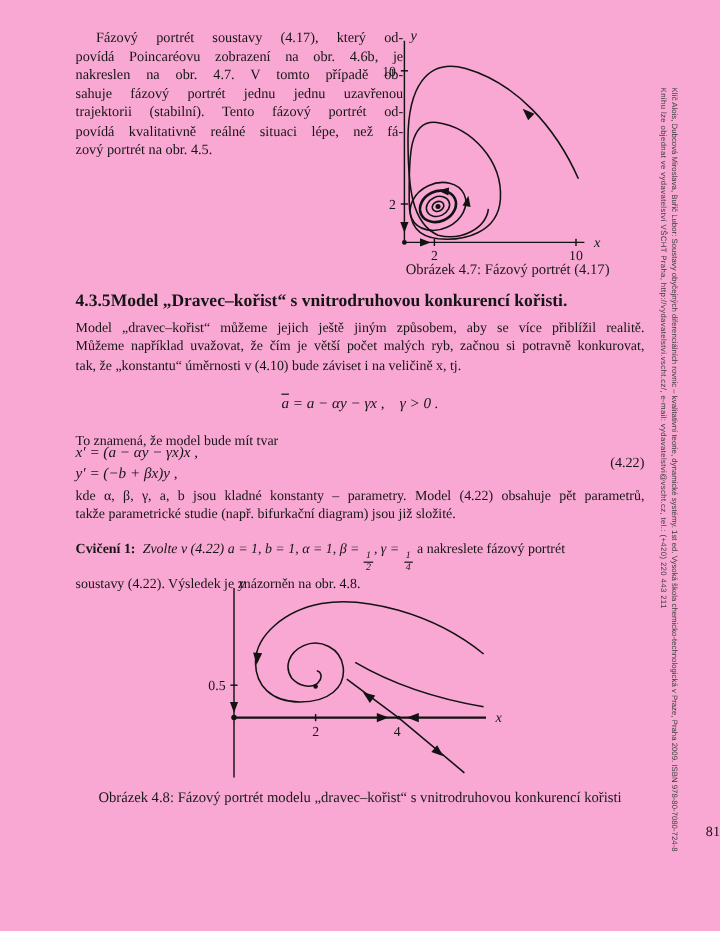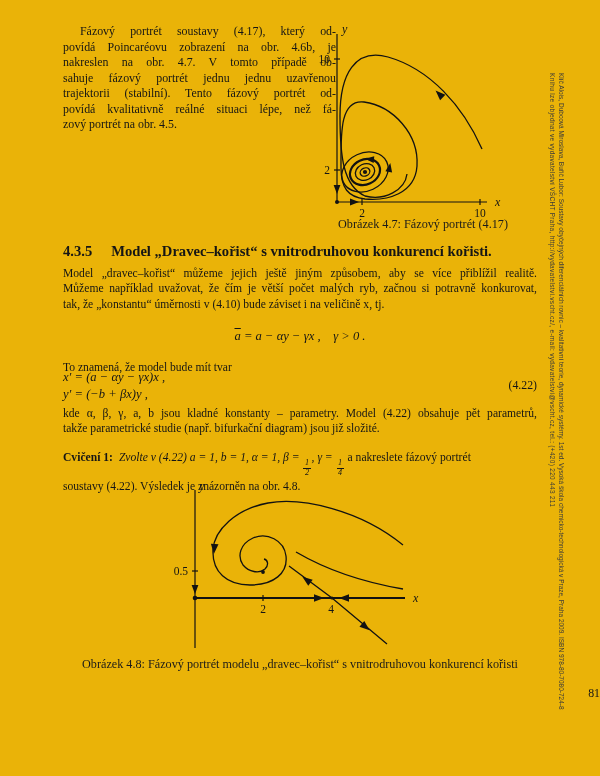--- a/index.html
+++ b/index.html
@@ -1,25 +1,25 @@
 <!DOCTYPE html>
 <html><head>
 <meta charset="utf-8">
 <style>
   html,body{margin:0;padding:0;background:#ffffff;}
-  .page{position:relative;width:600px;height:776px;background:#eab308;overflow:hidden;
+  .page{position:relative;width:600px;height:776px;background:#f9a8d4;overflow:hidden;
         font-family:"Liberation Serif",serif;color:#151515;}
   
   .jlines > div{text-align:justify;text-align-last:justify;white-space:nowrap;}
   .jlines > div:last-child{text-align-last:left;}
   .indent-first > div:first-child{text-indent:17px;}
   .intro{position:absolute;left:63px;top:24px;width:273px;font-size:11.9px;line-height:15.5px;}
   .widepara{position:absolute;left:63px;width:474px;font-size:11.6px;line-height:15.3px;}
   .heading{position:absolute;left:63px;top:243px;width:480px;font-weight:bold;font-size:14.6px;}
-  .heading .secnum{margin-right:19px;}
+  .heading .secnum{}
   .math{font-style:italic;}
   .eqline{font-size:12.6px;font-style:italic;}
   .ovl{text-decoration:overline;}
   .eq-abar{position:absolute;left:63px;top:329px;width:474px;text-align:center;font-size:12.6px;}
   .tvar{position:absolute;left:63px;top:361px;width:474px;font-size:11.6px;}
   .eq422{position:absolute;left:63px;top:369px;width:474px;line-height:16.5px;}
   .eq422 .tag{position:absolute;right:0;top:8px;font-style:normal;font-size:11.8px;}
   .exercise{position:absolute;left:63px;top:449px;width:486px;font-size:11.6px;line-height:17px;}
   .exercise .exline1{white-space:nowrap;}
   .exlabel{font-weight:bold;margin-right:6px;}

